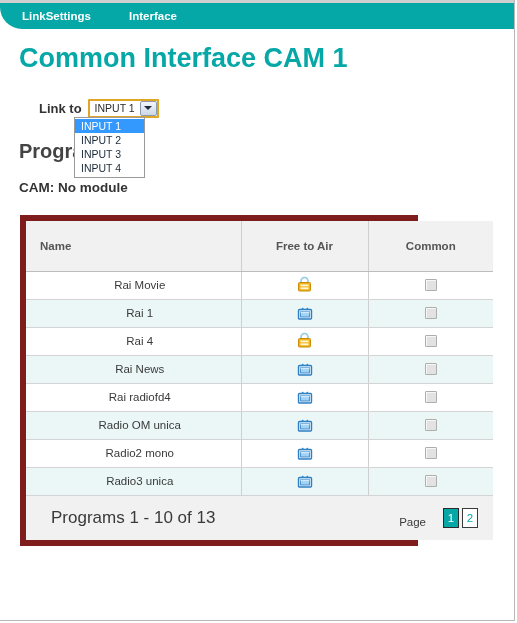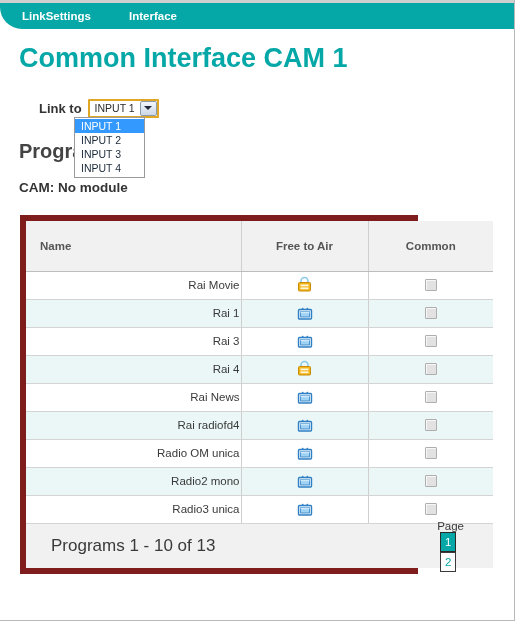--- a/index.html
+++ b/index.html
@@ -213,21 +213,21 @@
     height: 28px;
     font-size: 11.5px;
     color: #3a3a3a;
     border-right: 1px solid #cfcfcf;
     border-bottom: 1px solid #d4d4d4;
     box-sizing: border-box;
   }
   table.progtable tbody td:last-child { border-right: none; }
   table.progtable tbody tr:nth-child(odd)  td { background: #ffffff; }
   table.progtable tbody tr:nth-child(even) td { background: #eaf7f6; }
-  td.td-name { text-align: right; padding-left: 14px; }
+  td.td-name { text-align: center; padding-left: 14px; }
   td.td-center { text-align: center; vertical-align: middle; }
 
   
   .icon-cell { display: inline-block; line-height: 0; }
 
   
   .cb {
     width: 12px; height: 12px;
     display: inline-block;
     background: #e2e2e2;
@@ -258,22 +258,21 @@
     padding: 0 14px 0 24px;
     box-sizing: border-box;
   }
   .footer-count {
     font-size: 17px;
     color: #3a3a3a;
     white-space: nowrap;
   }
   .pager {
     display: flex;
-    align-items: flex-start;
-    flex-direction: column;
+    align-items: flex-end;
   }
   .pager-label {
     font-size: 11.5px;
     color: #3a3a3a;
     margin-right: 14px;
   }
   .pager-btn {
     width: 16px; height: 20px;
     border: 1px solid #3a3a3a;
     box-sizing: border-box;
@@ -352,31 +351,20 @@
             <td class="td-center"><span class="icon-cell"><svg width="15" height="16" viewBox="0 0 15 16">
                   <path d="M4 7 V5 a3.5 3.5 0 0 1 7 0 V7" fill="none" stroke="#8ecae6" stroke-width="1.6"></path>
                   <rect x="1.5" y="6.5" width="12" height="8.5" rx="1" fill="#f2b418" stroke="#c98c09" stroke-width="1"></rect>
                   <rect x="3.5" y="8.5" width="8" height="1.8" fill="#fff8dc"></rect>
                   <rect x="3.5" y="11.4" width="8" height="1.8" fill="#fff8dc"></rect>
                 </svg></span></td>
             <td class="td-center"><input type="checkbox" class="cb" style=""></td>
           </tr>
           <tr>
             <td class="td-name">Rai 1</td>
-            <td class="td-center"><span class="icon-cell"><svg width="16" height="16" viewBox="0 0 16 16">
-                  <path d="M5 4 L7.5 6" stroke="#3f8fd0" stroke-width="1.1" fill="none"></path>
-                  <path d="M11 4 L8.5 6" stroke="#3f8fd0" stroke-width="1.1" fill="none"></path>
-                  <rect x="1.5" y="5.5" width="13" height="9.5" rx="1" fill="#e9f4fd" stroke="#2f7fc4" stroke-width="1.4"></rect>
-                  <rect x="3.6" y="7.6" width="8.8" height="5.4" fill="#9fd2f4" stroke="#2f7fc4" stroke-width="0.8"></rect>
-                  <rect x="3.6" y="7.6" width="8.8" height="1.6" fill="#cfe9fb"></rect>
-                </svg></span></td>
-            <td class="td-center"><input type="checkbox" class="cb" style=""></td>
-          </tr>
-          <tr>
-            <td class="td-name">Rai 3</td>
             <td class="td-center"><span class="icon-cell"><svg width="16" height="16" viewBox="0 0 16 16">
                   <path d="M5 4 L7.5 6" stroke="#3f8fd0" stroke-width="1.1" fill="none"></path>
                   <path d="M11 4 L8.5 6" stroke="#3f8fd0" stroke-width="1.1" fill="none"></path>
                   <rect x="1.5" y="5.5" width="13" height="9.5" rx="1" fill="#e9f4fd" stroke="#2f7fc4" stroke-width="1.4"></rect>
                   <rect x="3.6" y="7.6" width="8.8" height="5.4" fill="#9fd2f4" stroke="#2f7fc4" stroke-width="0.8"></rect>
                   <rect x="3.6" y="7.6" width="8.8" height="1.6" fill="#cfe9fb"></rect>
                 </svg></span></td>
             <td class="td-center"><input type="checkbox" class="cb" style=""></td>
           </tr>
           <tr>

